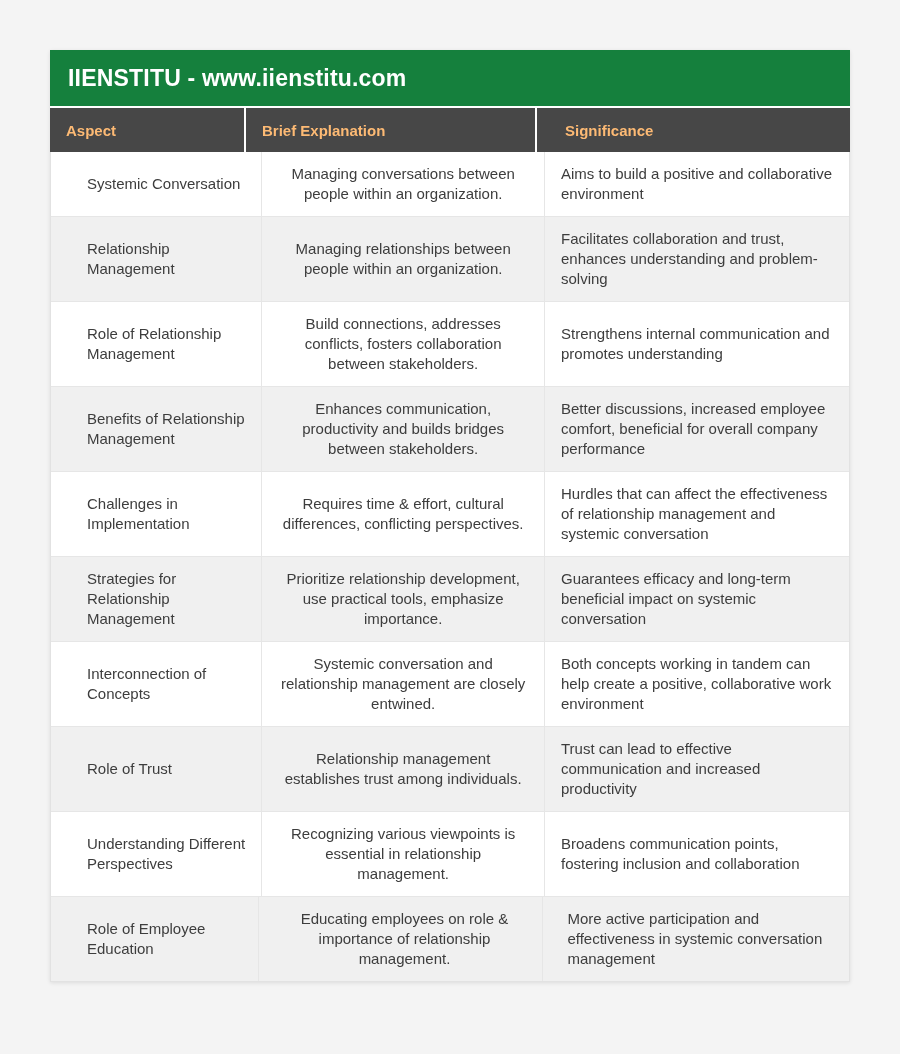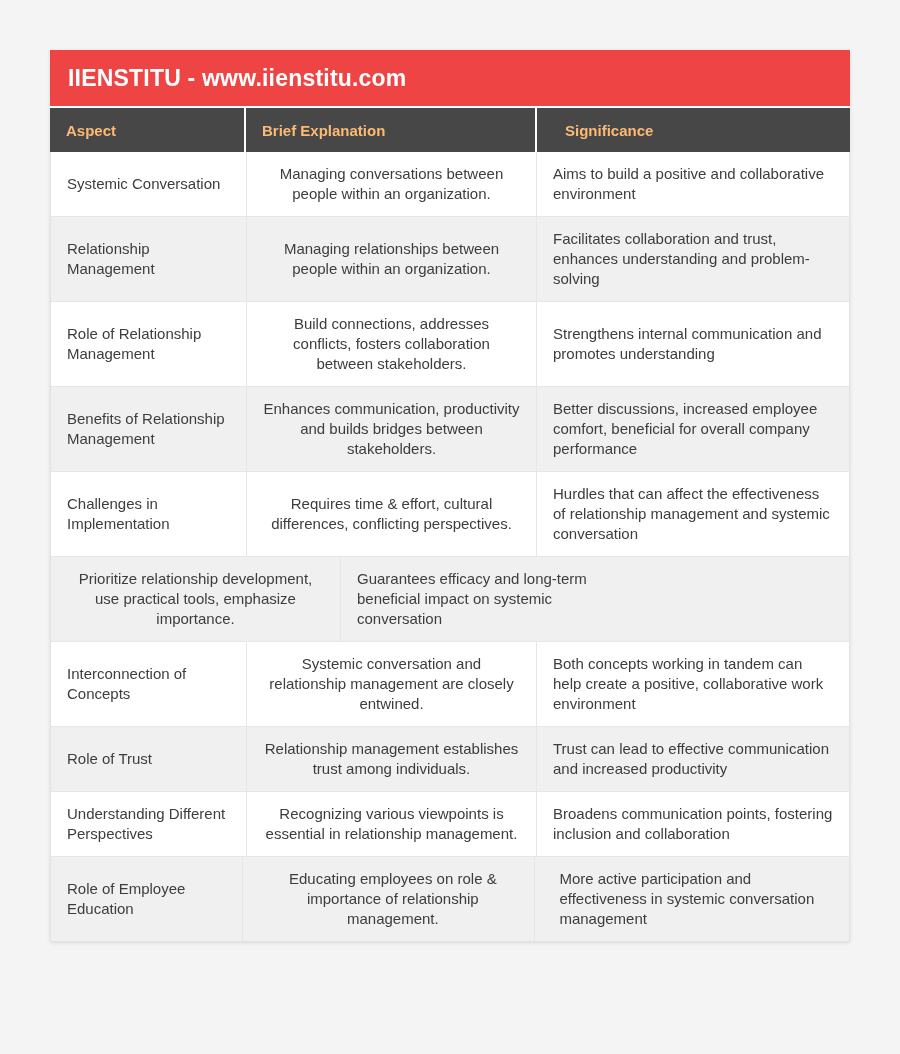--- a/index.html
+++ b/index.html
@@ -17,21 +17,21 @@
   }
   .table-card {
     position: absolute;
     left: 50px;
     top: 50px;
     width: 800px;
     background: #ffffff;
     box-shadow: 0 1px 4px rgba(0,0,0,0.10);
   }
   .title-bar {
-    background: #ef4444;
+    background: #15803d;
     color: #ffffff;
     font-size: 23px;
     font-weight: bold;
     padding: 15px 18px 14px 18px;
     letter-spacing: 0.2px;
     margin-bottom: 2px;
   }
   .head-row {
     display: flex;
     background: #ffffff;
@@ -64,21 +64,21 @@
   .row.alt { background: #f0f0f0; }
   .cell {
     font-size: 15px;
     line-height: 20px;
     color: #3d3d3d;
     padding: 12px 16px;
     display: flex;
     align-items: center;
     border-right: 1px solid #e6e6e6;
   }
-  .cell.c0 { width: 196px; }
+  .cell.c0 { width: 196px; margin-left: 20px; }
   .cell.c1 { width: 290px; text-align: center; }
   .cell.c2 { width: 312px; border-right: none; }
 </style>
 </head>
 <body>
 
 <div class="page">
   <div class="table-card">
     <div class="title-bar">
       <span>IIENSTITU - www.iienstitu.com</span>
@@ -138,20 +138,23 @@
             <span>Challenges in Implementation</span>
           </div>
           <div class="cell c1">
             <span>Requires time &amp; effort, cultural differences, conflicting perspectives.</span>
           </div>
           <div class="cell c2">
             <span>Hurdles that can affect the effectiveness of relationship management and systemic conversation</span>
           </div>
         </div>
         <div class="row alt">
+          <div class="cell c0">
+            <span>Strategies for Relationship Management</span>
+          </div>
           <div class="cell c1">
             <span>Prioritize relationship development, use practical tools, emphasize importance.</span>
           </div>
           <div class="cell c2">
             <span>Guarantees efficacy and long-term beneficial impact on systemic conversation</span>
           </div>
         </div>
         <div class="row">
           <div class="cell c0">
             <span>Interconnection of Concepts</span>

